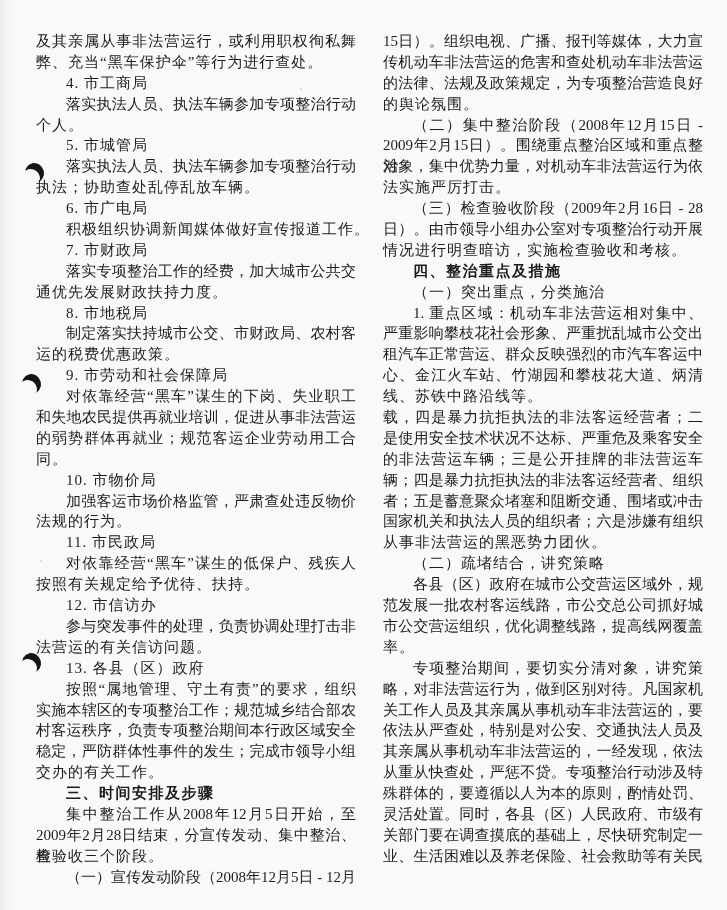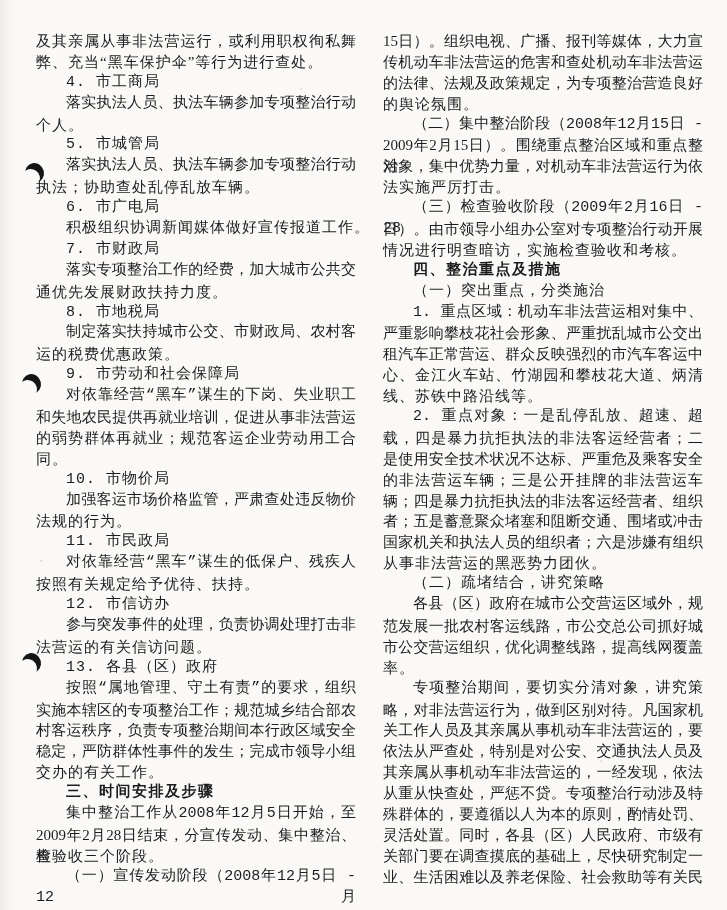--- a/index.html
+++ b/index.html
@@ -29,24 +29,24 @@
     white-space:nowrap;
     overflow:visible;
   }
   .line:not(.fill) { letter-spacing:1px; }
   .line.fill {
     white-space:normal;
     text-align:justify;
     text-align-last:justify;
     text-justify:inter-character;
   }
-  .line.indent { text-indent:2em;font-family:Liberation Mono, monospace; }
+  .line.indent { text-indent:2em; }
   .line.bold {
     font-weight:700;
-    font-family:Liberation Mono, monospace;
+    font-family:Liberation Sans, sans-serif;
     letter-spacing:1.5px;
   }
   
   .crescent {
     position:absolute; width:19px; height:20px;
     background:#151515; border-radius:50%;
     transform:rotate(-12deg);
   }
   .crescent::after {
     content:""; position:absolute;
@@ -133,21 +133,20 @@
       <div class="line indent fill">（三）检查验收阶段（2009年2月16日 - 28</div>
       <div class="line fill">日）。由市领导小组办公室对专项整治行动开展</div>
       <div class="line">情况进行明查暗访，实施检查验收和考核。</div>
       <div class="line indent bold">四、整治重点及措施</div>
       <div class="line indent">（一）突出重点，分类施治</div>
       <div class="line indent fill">1. 重点区域：机动车非法营运相对集中、</div>
       <div class="line fill">严重影响攀枝花社会形象、严重扰乱城市公交出</div>
       <div class="line fill">租汽车正常营运、群众反映强烈的市汽车客运中</div>
       <div class="line fill">心、金江火车站、竹湖园和攀枝花大道、炳清</div>
       <div class="line">线、苏铁中路沿线等。</div>
-      <div class="line indent fill">2. 重点对象：一是乱停乱放、超速、超</div>
       <div class="line fill">载，四是暴力抗拒执法的非法客运经营者；二</div>
       <div class="line fill">是使用安全技术状况不达标、严重危及乘客安全</div>
       <div class="line fill">的非法营运车辆；三是公开挂牌的非法营运车</div>
       <div class="line fill">辆；四是暴力抗拒执法的非法客运经营者、组织</div>
       <div class="line fill">者；五是蓄意聚众堵塞和阻断交通、围堵或冲击</div>
       <div class="line fill">国家机关和执法人员的组织者；六是涉嫌有组织</div>
       <div class="line">从事非法营运的黑恶势力团伙。</div>
       <div class="line indent">（二）疏堵结合，讲究策略</div>
       <div class="line indent fill">各县（区）政府在城市公交营运区域外，规</div>
       <div class="line fill">范发展一批农村客运线路，市公交总公司抓好城</div>

